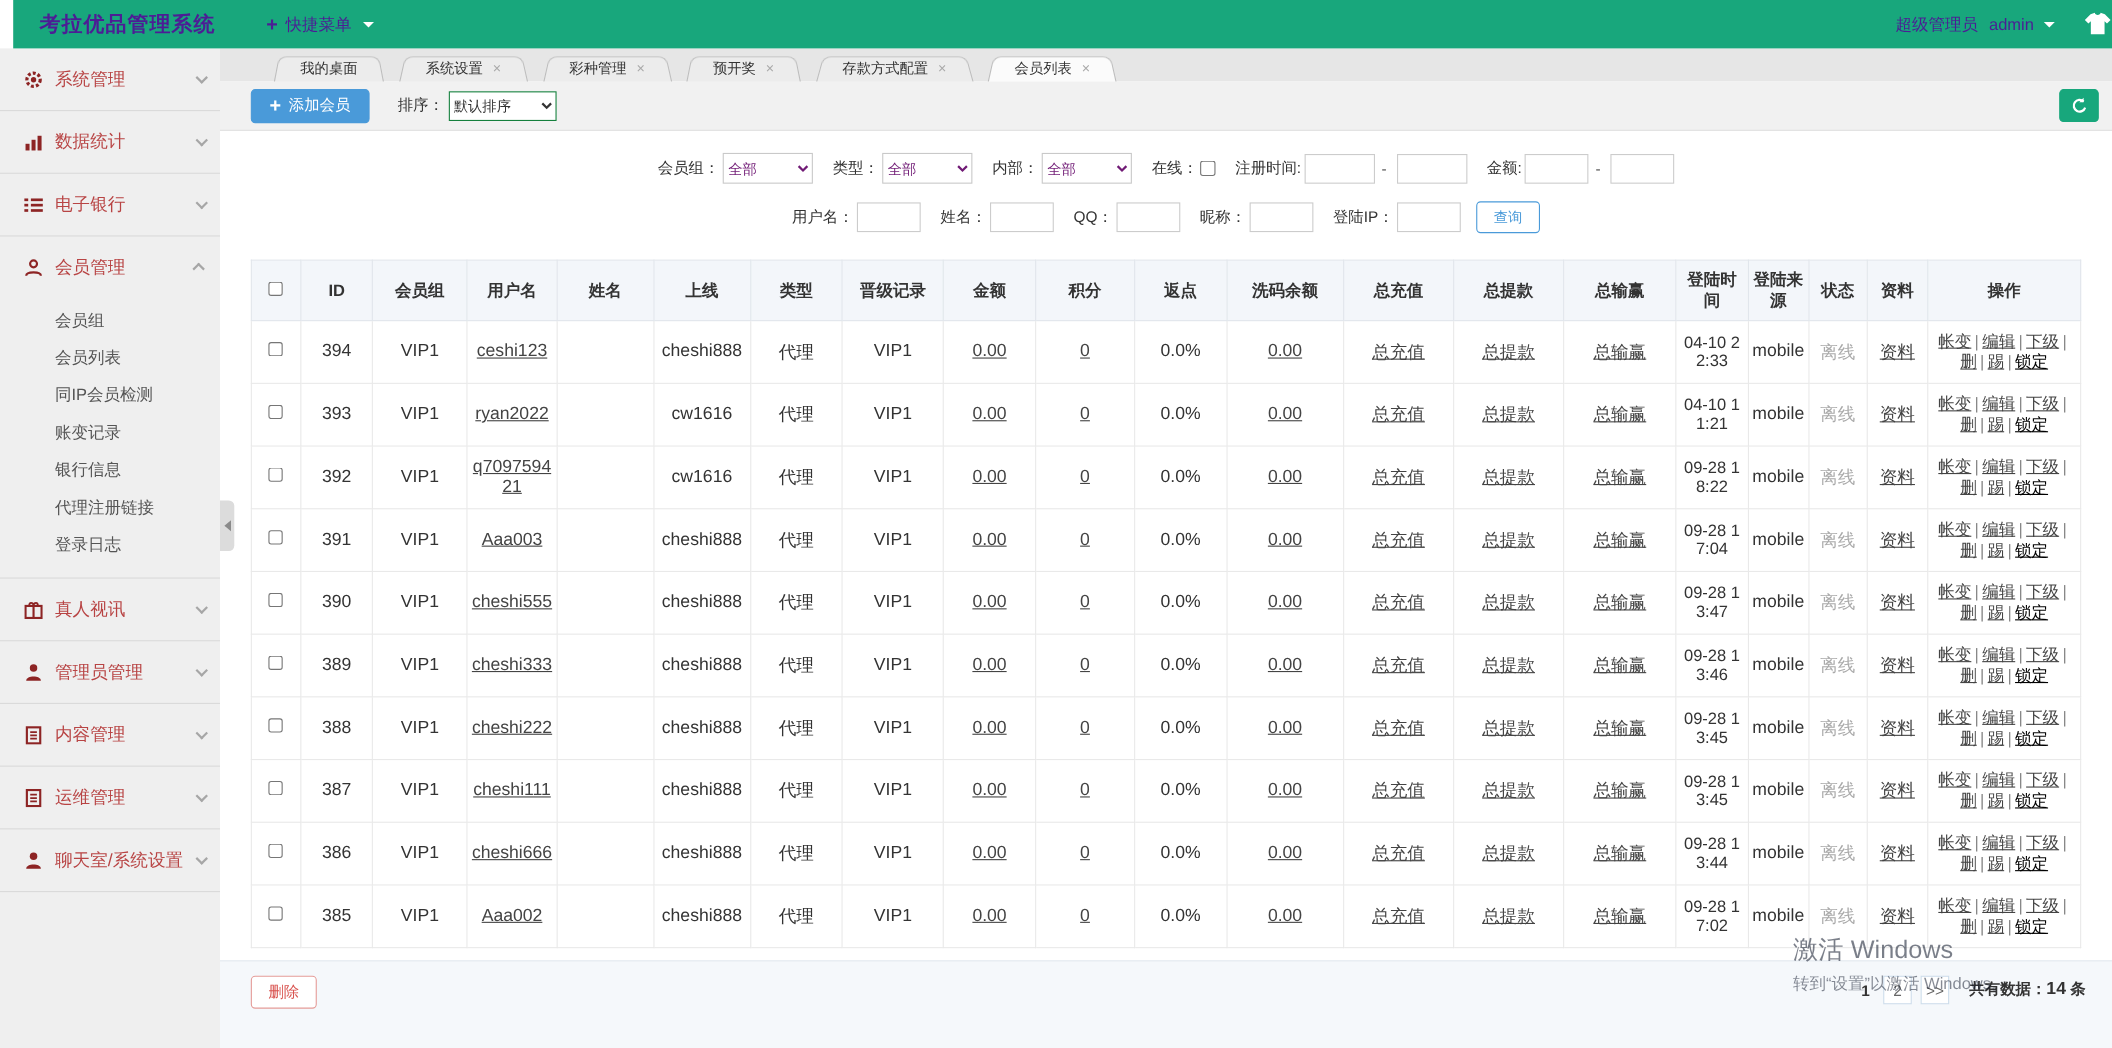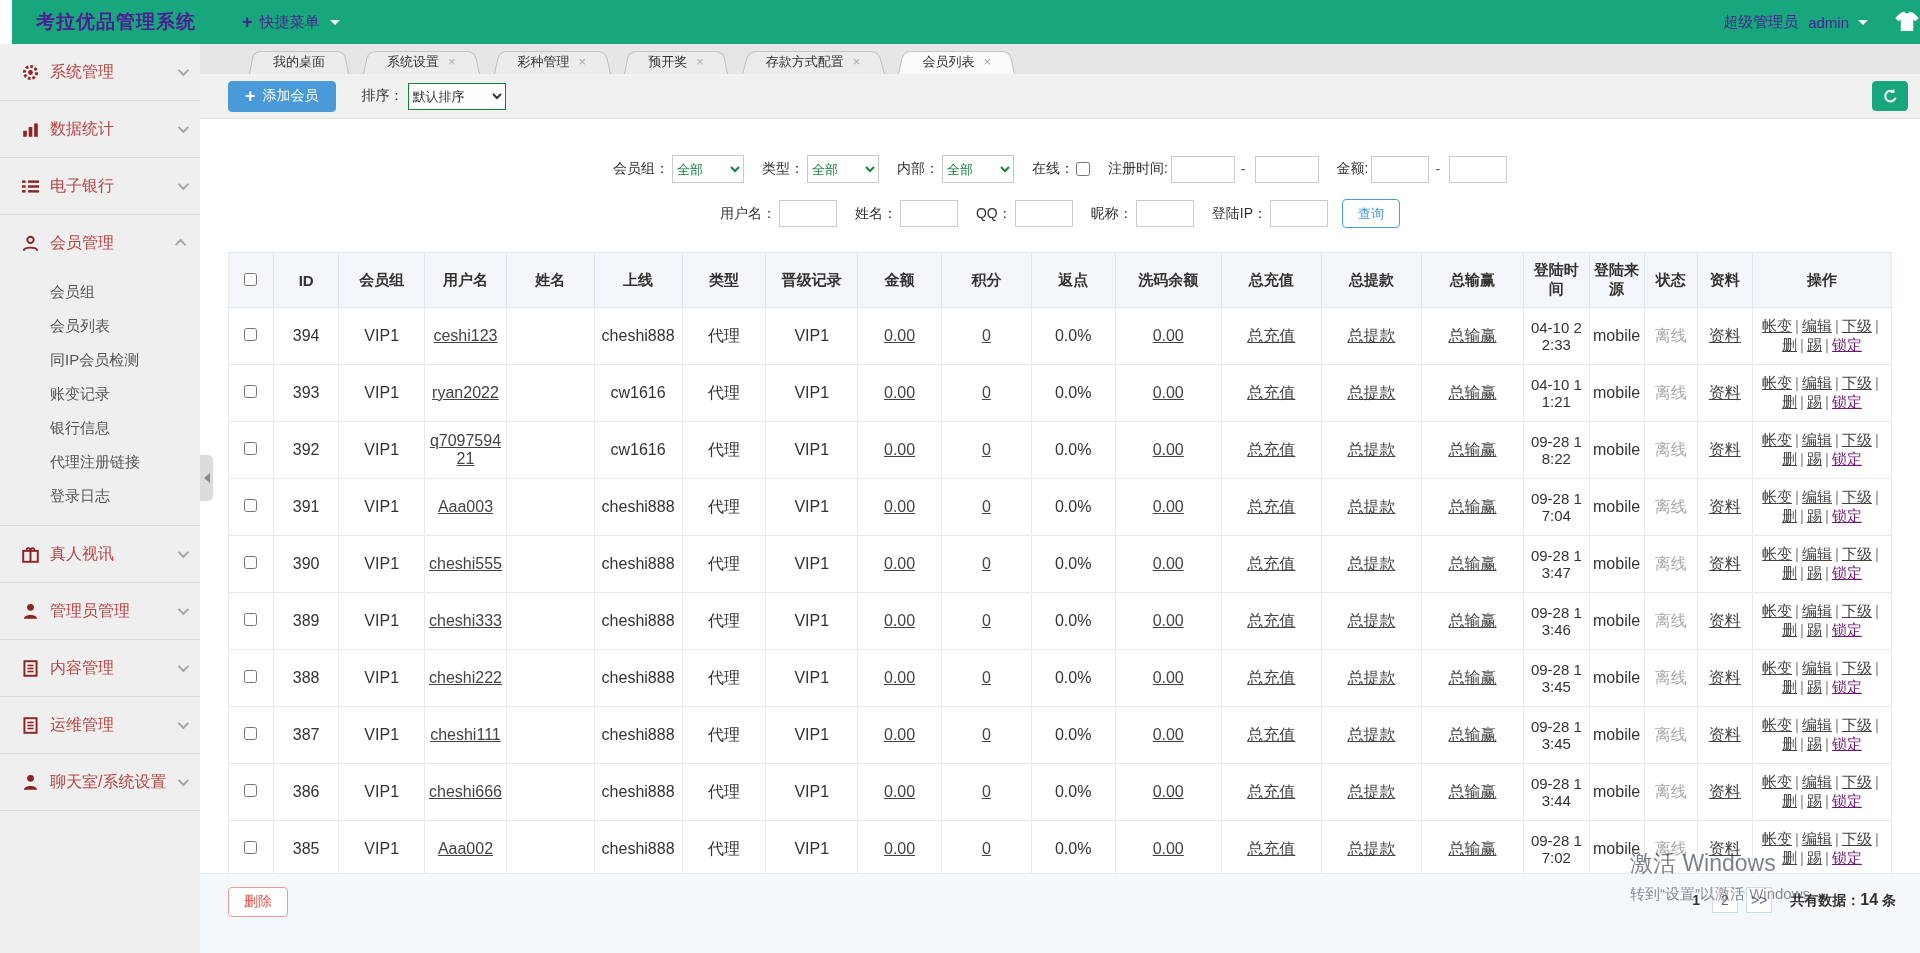--- a/index.html
+++ b/index.html
@@ -48,45 +48,45 @@
   .toolbar { position:relative; height:45px; background:#f1f1f1; border-bottom:1px solid #e2e2e2;
     display:flex; align-items:center; padding:0 28px; }
   .btn-add { display:flex; align-items:center; gap:7px; height:31px; padding:0 16px; background:#4a9ad9; color:#fff;
     border:1px solid #4a9ad9; border-radius:4px; font-size:14px; cursor:pointer; }
   .sort-label { margin-left:26px; font-size:14px; }
   .sort-select { height:27px; min-width:98px; margin-left:4px; border:1px solid #15803d; background:#fff; font-size:13px; color:#333; }
   .btn-refresh { position:absolute; right:12px; top:7px; width:36px; height:30px; background:#18a77c;
     border:1px solid #18a77c; border-radius:4px; cursor:pointer; display:flex; align-items:center; justify-content:center; }
 
   
-  .filters { padding:36px 28px 2px; }
+  .filters { padding:20px 28px 2px; }
   .filter-row { display:flex; align-items:center; justify-content:center; font-size:14px; color:#333; margin-bottom:16px; }
   .filter-row .lbl { margin-left:18px; }
   .filter-row .lbl:first-child { margin-left:0; }
-  .f-select { height:28px; width:72px; border:1px solid #c9c9c9; background:#fff; font-size:13px; color:#15803d; margin-left:3px; }
+  .f-select { height:28px; width:82px; border:1px solid #c9c9c9; background:#fff; font-size:13px; color:#701a75; margin-left:3px; }
   .f-input { height:27px; width:70px; border:1px solid #ccc; background:#fff; margin-left:3px; font-size:13px; padding:0 4px; }
   .f-input.small { width:58px; }
   .f-input.mid { width:64px; }
   .dash { margin:0 6px; color:#555; }
   .online-check { margin-left:2px; width:14px; height:14px; }
   .btn-search { height:29px; padding:0 15px; margin-left:14px; background:#fff; border:1px solid #4a9ad9;
     color:#4a9ad9; border-radius:4px; font-size:13px; cursor:pointer; }
 
   
   .table-wrap { padding:6px 28px 0; }
   table { width:100%; border-collapse:collapse; table-layout:fixed; }
   thead th { background:#f3f6fa; border:1px solid #e1e6ec; font-size:15px; font-weight:bold; color:#333;
     height:55px; padding:2px 3px; text-align:center; }
   tbody td { border:1px solid #e9e9e9; background:#fff; font-size:16px; color:#333; height:57px;
     padding:2px 3px; text-align:center; word-break:break-all; }
   a { color:#444; text-decoration:underline; cursor:pointer; }
   td.ops { font-size:15px; }
   .sep { color:#888; margin:0 3px; text-decoration:none; }
   .muted { color:#aaa; }
-  .ops a.disabled { color:#701a75; }
+  .ops a.disabled { color:#000000; }
   .dt-cell { font-size:15px; }
 
   
   .footerbar { position:absolute; left:0; right:0; bottom:0; height:80px; background:#f5f8fb; border-top:1px solid #e3e9ef; }
   .btn-delete { position:absolute; left:28px; top:13px; height:30px; padding:0 15px; background:#fff;
     border:1px solid #e59c98; color:#d9534f; border-radius:4px; font-size:14px; cursor:pointer; }
   .pager { position:absolute; right:24px; top:13px; display:flex; align-items:center; gap:8px; font-size:14px; color:#555; }
   .page-current { font-weight:bold; color:#333; padding:0 4px; }
   .page-box { min-width:26px; height:26px; line-height:24px; text-align:center; border:1px solid #cdddeb;
     background:#fff; color:#666; cursor:pointer; padding:0 4px; }

